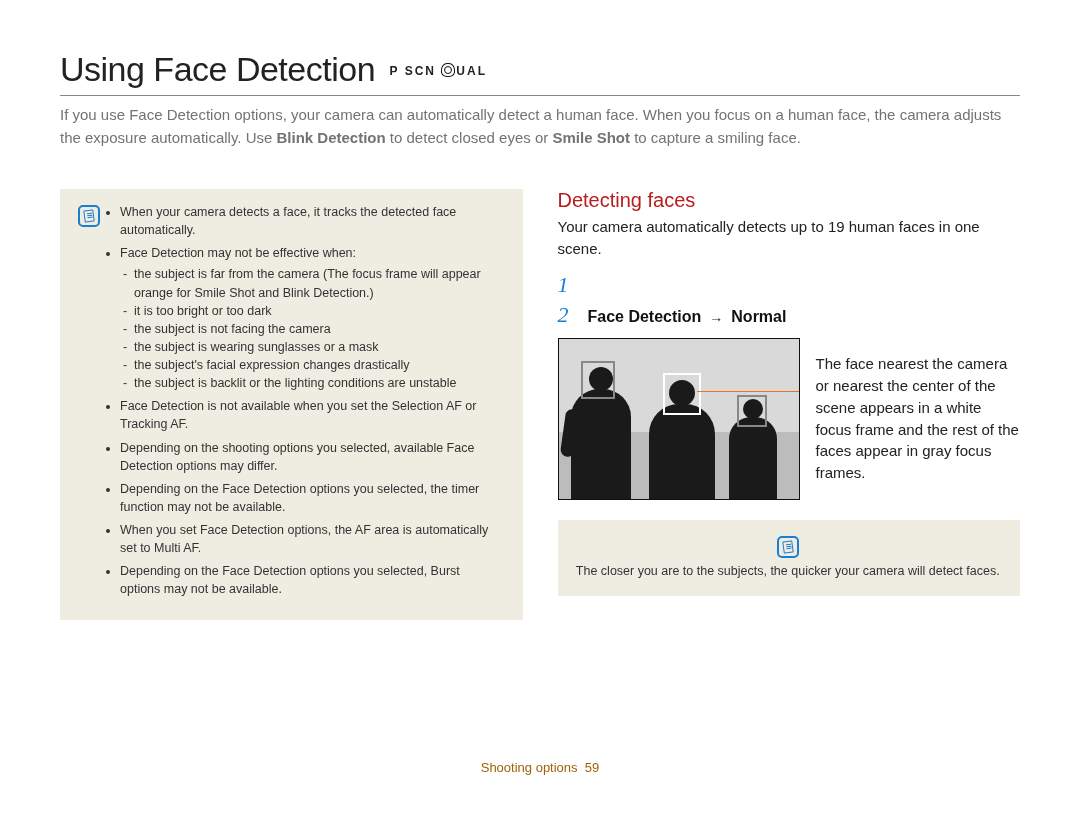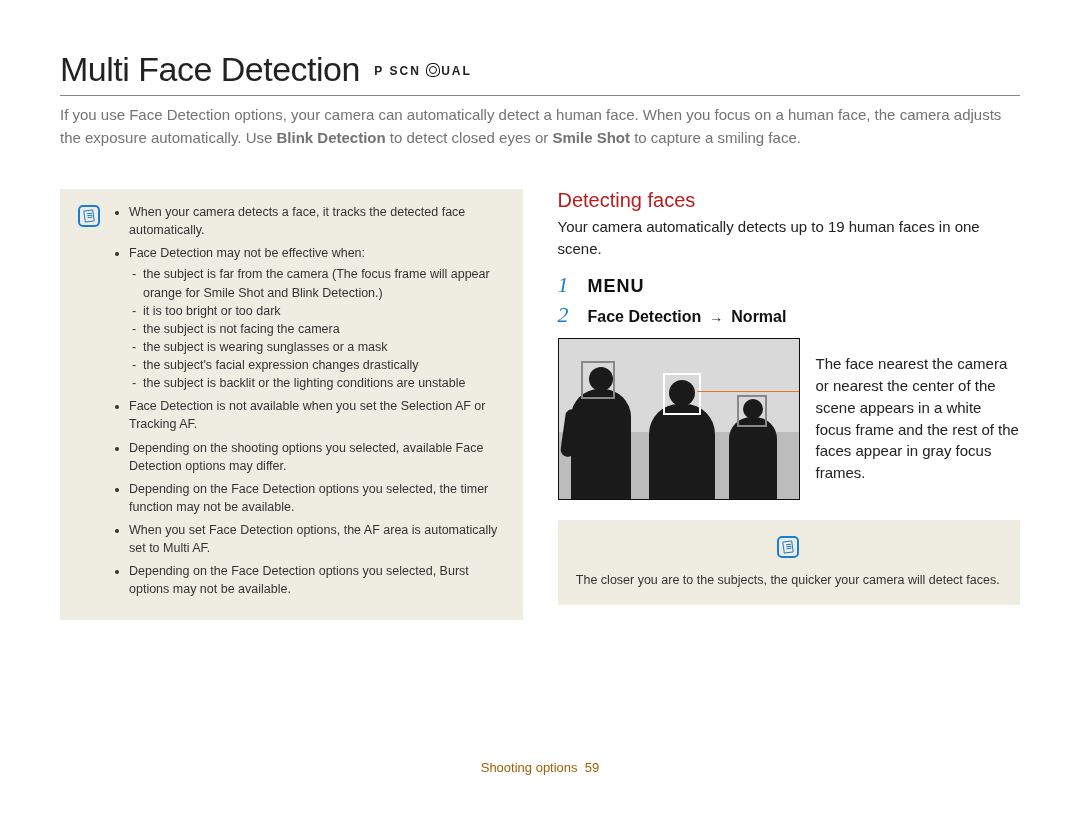--- a/index.html
+++ b/index.html
@@ -63,21 +63,21 @@
     gap: 35px;
   }
   .col { flex: 1 1 0; }
   .note-box {
     background: #efece2;
     padding: 14px 20px 16px 18px;
     font-size: 12.5px;
     line-height: 1.45;
     color: #333;
     display: flex;
-    gap: 13px;
+    gap: 4px;
   }
   .note-icon {
     width: 22px; height: 22px;
     flex: 0 0 22px;
     border: 2px solid #1b7fd1;
     border-radius: 5px;
     box-sizing: border-box;
     position: relative;
     margin-top: 2px;
   }
@@ -218,21 +218,21 @@
     color: #a16207;
     margin-top: 140px;
   }
 </style>
 </head>
 <body>
 
 <div class="page">
 
   <div class="title-line">
-    <span class="title">Multi Face Detection</span>
+    <span class="title">Using Face Detection</span>
     <span class="modes">
       <span>P</span>
       <span>SCN</span>
       <span class="fingerprint"></span><span>UAL</span>
     </span>
   </div>
 
   <div class="intro">
     <span>If you use Face Detection options, your camera can automatically detect a human face. When you focus on a human face, the camera adjusts the exposure automatically. Use </span><span class="bold">Blink Detection</span><span> to detect closed eyes or </span><span class="bold">Smile Shot</span><span> to capture a smiling face.</span>
   </div>
@@ -266,23 +266,20 @@
       </div>
     </div>
 
     <div class="col">
       <div class="section-heading">Detecting faces</div>
       <div class="section-intro">Your camera automatically detects up to 19 human faces in one scene.</div>
 
       <div class="steps">
         <div class="step">
           <div class="step-num">1</div>
-          <div class="step-body">
-            <span class="menu-glyph">MENU</span>
-          </div>
         </div>
         <div class="step" style="margin-top:4px;">
           <div class="step-num">2</div>
           <div class="step-body">
             <span>Face Detection</span>
             <span class="arrow">→</span>
             <span>Normal</span>
           </div>
         </div>
       </div>

